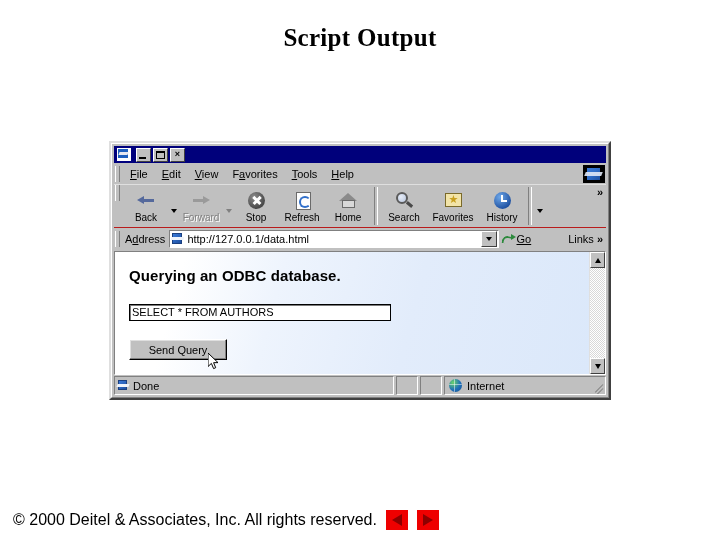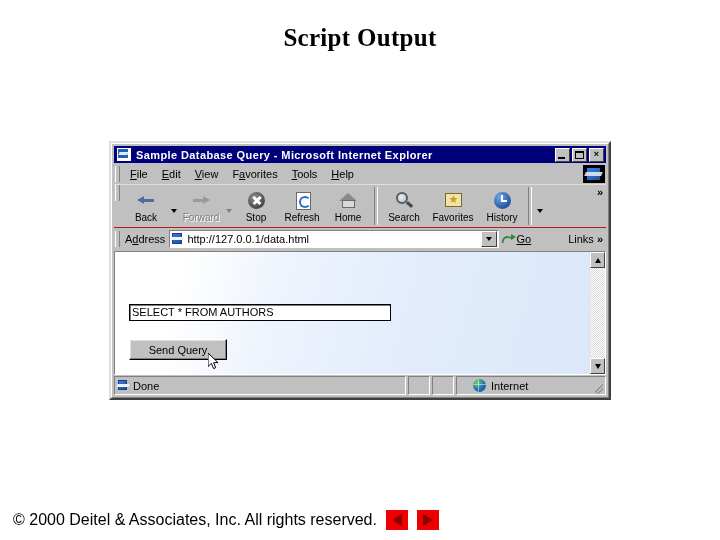--- a/index.html
+++ b/index.html
@@ -612,21 +612,21 @@
     background: #c0c0c0;
     display: flex;
     align-items: center;
     font-size: 11px;
     color: #000000;
     box-sizing: border-box;
     overflow: hidden;
   }
   .sb-main { flex: 1 1 auto; padding-left: 2px; gap: 4px; }
   .sb-small { width: 22px; flex: 0 0 auto; }
-  .sb-zone { width: 150px; flex: 0 0 auto; padding-left: 16px; gap: 5px; }
+  .sb-zone { width: 162px; flex: 0 0 auto; padding-left: 4px; gap: 5px; }
   .sb-doc-ico {
     width: 12px; height: 13px;
     position: relative;
     flex: 0 0 auto;
   }
   .sb-doc-ico::before {
     content: "";
     position: absolute; left: 1px; top: 1px;
     width: 9px; height: 10px;
     background: linear-gradient(135deg, #3a7ad9, #1d4fa0);
@@ -715,21 +715,20 @@
 </head>
 <body>
 
 <div class="slide-title">Script Output</div>
 
 <div class="browser">
   <div class="browser-inner">
 
     <div class="titlebar">
       <div class="titlebar-icon"></div>
-      <div class="titlebar-text">Sample Database Query - Microsoft Internet Explorer</div>
       <div class="win-btns">
         <div class="win-btn wb-min">
             <span class="g"></span>
           </div>
         <div class="win-btn wb-max">
             <span class="g"></span>
           </div>
         <div class="win-btn wb-close">
             <span class="g">×</span>
           </div>
@@ -850,20 +849,21 @@
         <span>Go</span>
       </div>
       <div class="links-btn">
         <span>Links</span>
         <span class="ch">»</span>
       </div>
     </div>
 
     <div class="page-wrap">
       <div class="page-canvas">
+        <div class="page-h1">Querying an ODBC database.</div>
         <div class="query-input" title="Enter SQL query">SELECT * FROM AUTHORS</div>
         <div class="send-btn">Send Query</div>
         <svg class="cursor" viewBox="0 0 12 18">
           <polygon points="0,0 0,13.5 3.4,10.4 5.6,15.6 7.7,14.7 5.6,9.7 10,9.6" fill="#ffffff" stroke="#000000" stroke-width="1"></polygon>
         </svg>
       </div>
       <div class="vscroll">
         <div class="sb-btn">
             <span class="tri-up"></span>
           </div>

